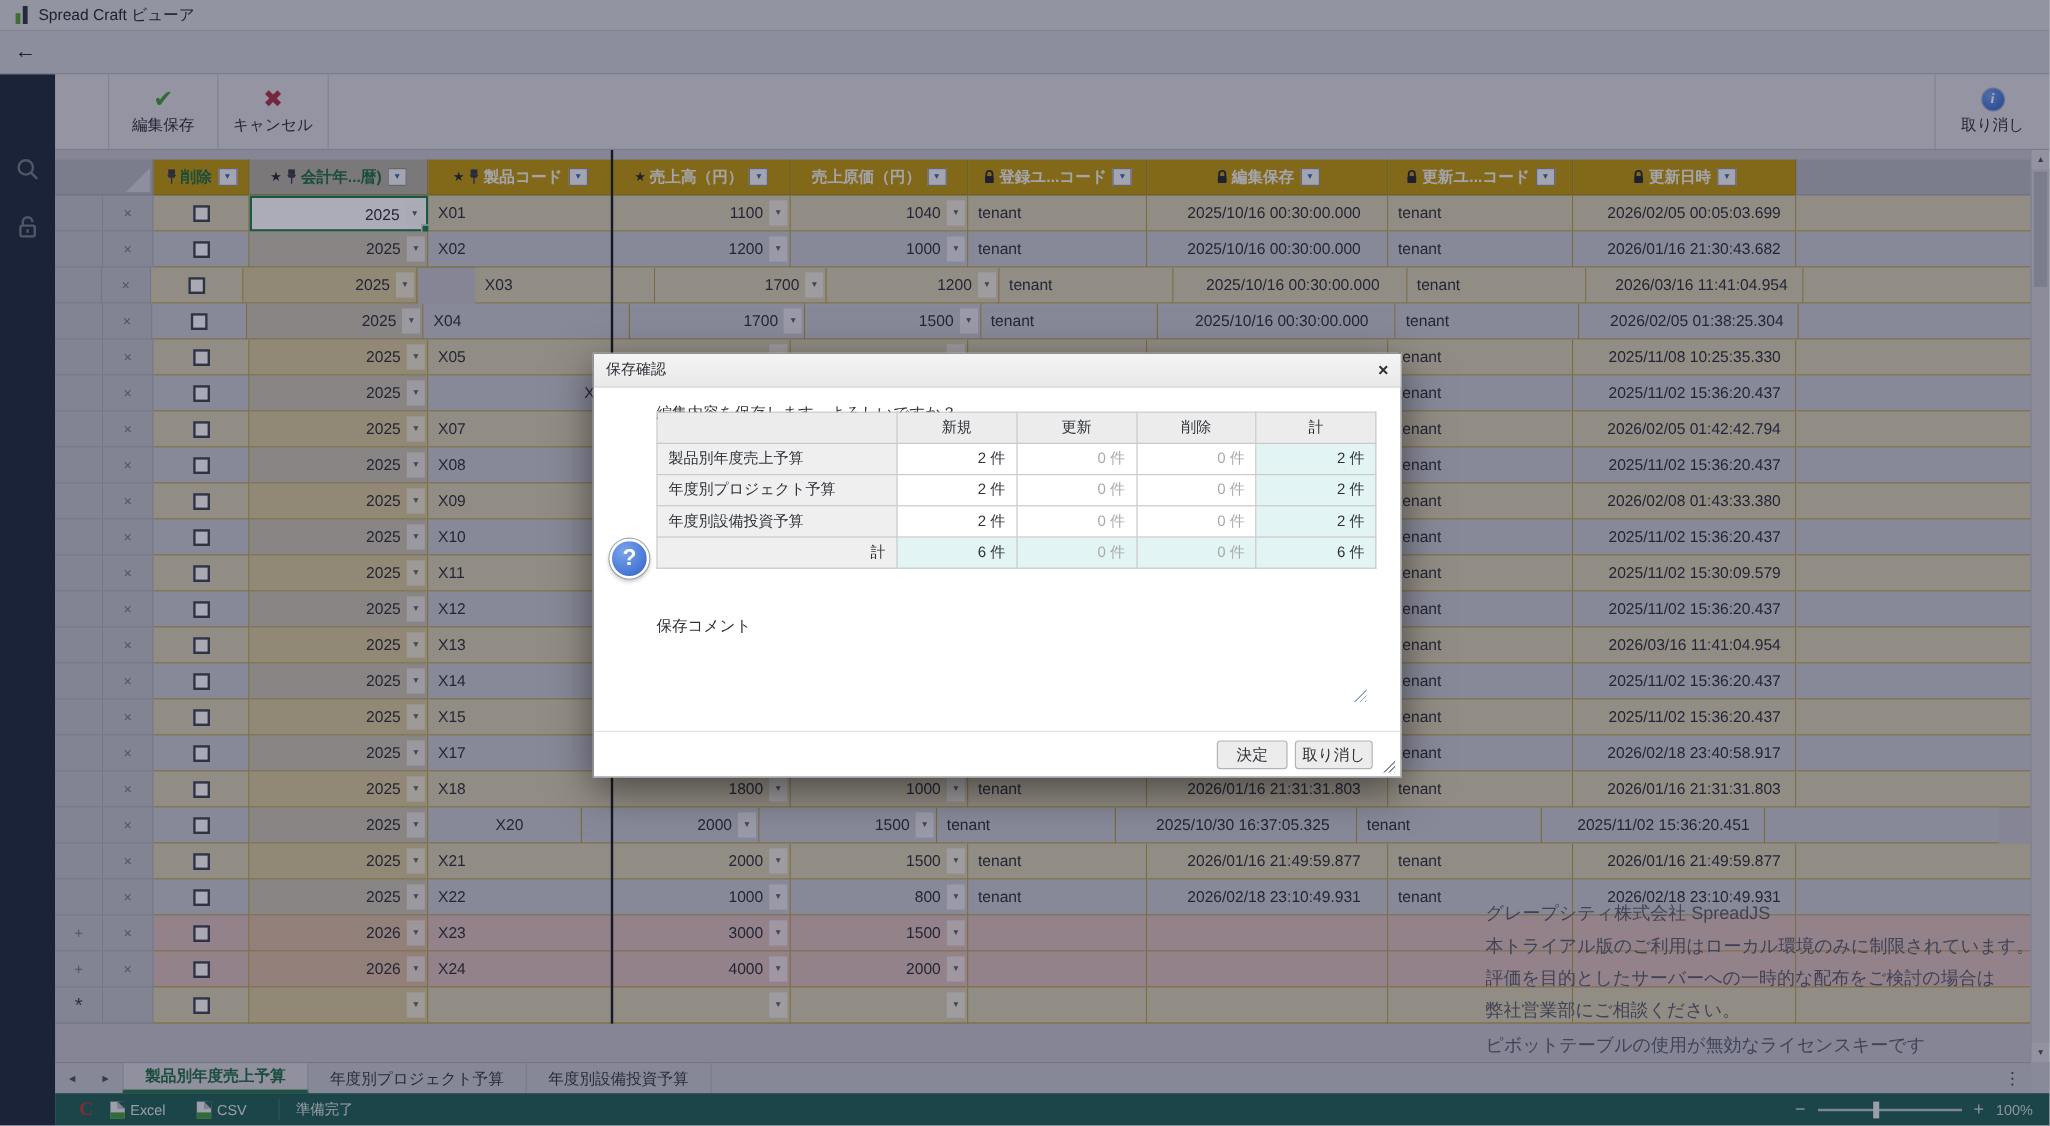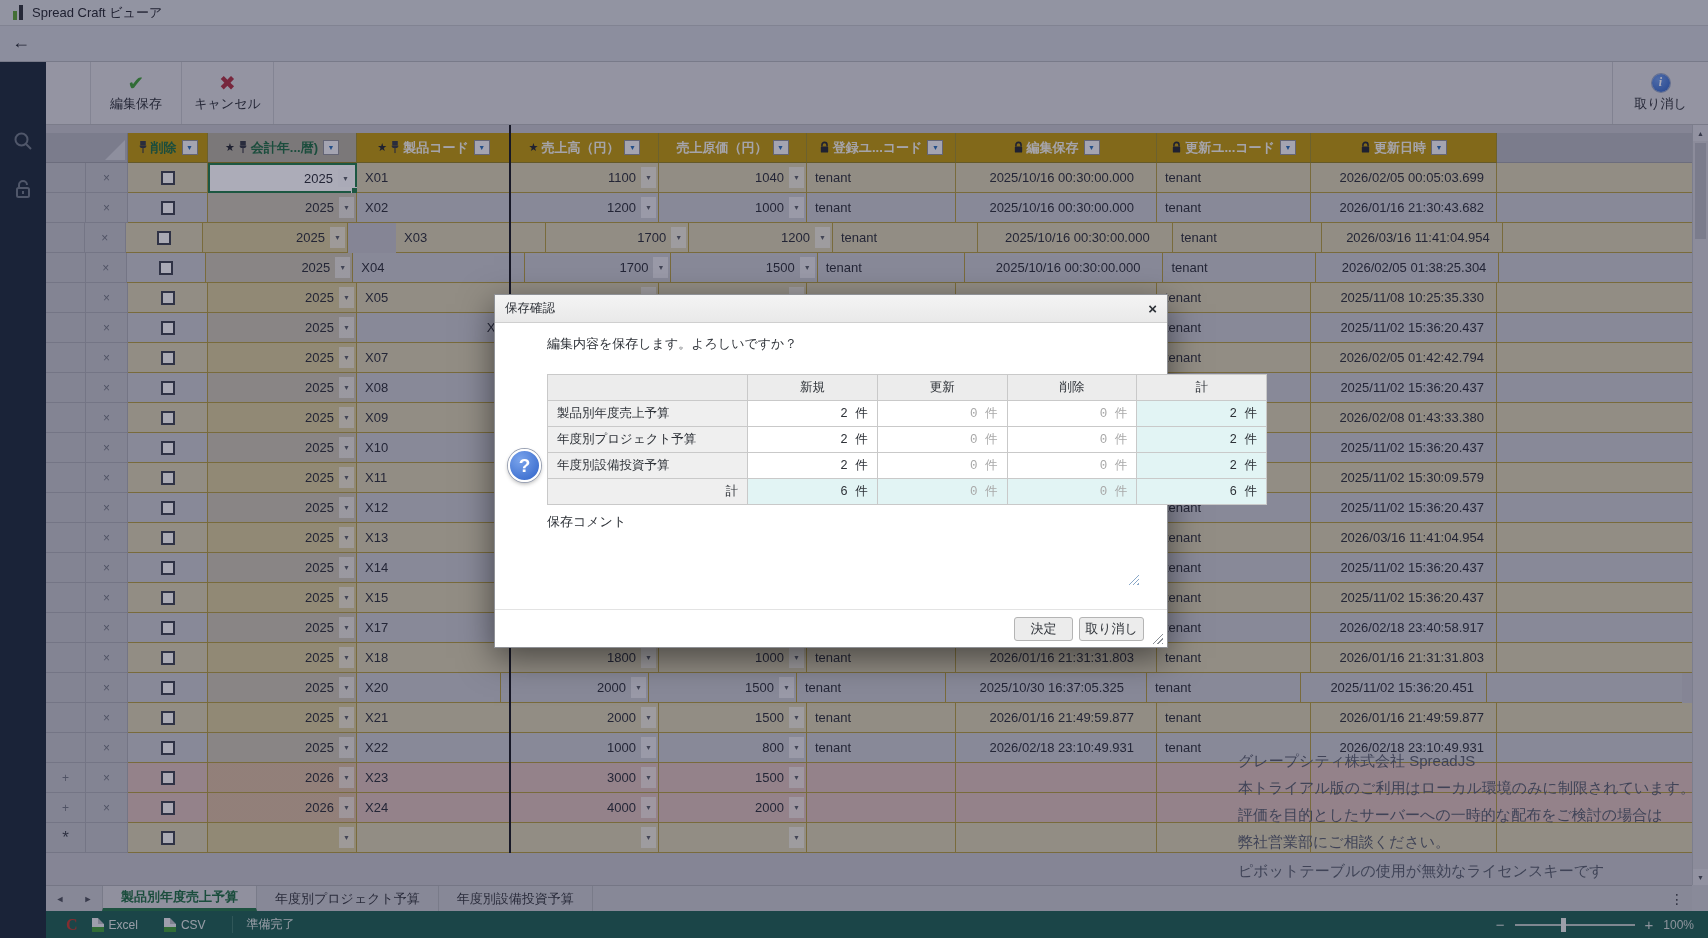--- a/index.html
+++ b/index.html
@@ -114,21 +114,21 @@
   .dim{position:absolute;inset:0;background:rgba(26,26,58,0.36);z-index:40;}
   .modal{position:absolute;left:494px;top:294px;width:674px;height:354px;background:#fff;border:1px solid #8f9196;
          box-shadow:0 10px 32px rgba(0,0,0,.5);z-index:50;font-size:13px;color:#2e3238;}
   .mtitle{height:28px;background:linear-gradient(#f4f4f4,#e9e9e9);border-bottom:1px solid #cfcfcf;
           display:flex;align-items:center;padding:0 10px;font-size:12.5px;}
   .mclose{margin-left:auto;font-weight:bold;font-size:15px;color:#2e3238;cursor:pointer;line-height:1;}
   .msg{position:absolute;left:52px;top:40px;}
   .qicon{position:absolute;left:13px;top:154px;width:33px;height:33px;border-radius:50%;
          background:radial-gradient(circle at 35% 30%,#7aa4ec,#2e62c8);color:#fff;font-weight:bold;font-size:19px;
          display:flex;align-items:center;justify-content:center;border:2px solid #fff;box-shadow:0 0 0 1px #9aa2b4,0 2px 4px rgba(0,0,0,.3);}
-  table.dtable{position:absolute;left:52px;top:79px;width:720px;border-collapse:collapse;table-layout:fixed;font-family:Liberation Mono, monospace;}
+  table.dtable{position:absolute;left:52px;top:48px;width:600px;border-collapse:collapse;table-layout:fixed;}
   .dtable th,.dtable td{border:1px solid #c9c9c9;height:26px;font-weight:normal;font-size:12.5px;}
   .dtable th{background:#ececec;text-align:center;}
   .dtable col.c0{width:200px;}
   .dtable td.lab{background:#efefef;text-align:left;padding:0 9px;}
   .dtable td.lab.tot{text-align:right;}
   .dtable td.val{text-align:right;padding:0 9px;background:#fff;}
   .dtable td.cy{background:#e2f4f4;}
   .dtable td.muted{color:#a9a9a9;}
   .clabel{position:absolute;left:52px;top:218px;}
   .carea{position:absolute;left:52px;top:237px;width:597px;height:56px;border:2px solid #3f8fd6;border-radius:2px;
@@ -896,21 +896,21 @@
         <div class="gr v-gray">
           <div class="gc rh" style="width: 40px;"></div>
           <div class="gc rh" style="width: 42px;">×</div>
           <div class="gc " style="width: 80px;">
             <span class="cb"></span>
           </div>
           <div class="gc tint" style="width: 149px;">
             <span class="num">2025</span>
             <span class="dd">▼</span>
           </div>
-          <div class="gc " style="width: 144px;">
+          <div class="gc " style="width: 128px; padding-left: 48px;">
             <span class="lt">X20</span>
           </div>
           <div class="gc " style="width: 148px;">
             <span class="num">2000</span>
             <span class="dd">▼</span>
           </div>
           <div class="gc " style="width: 148px;">
             <span class="num">1500</span>
             <span class="dd">▼</span>
           </div>

